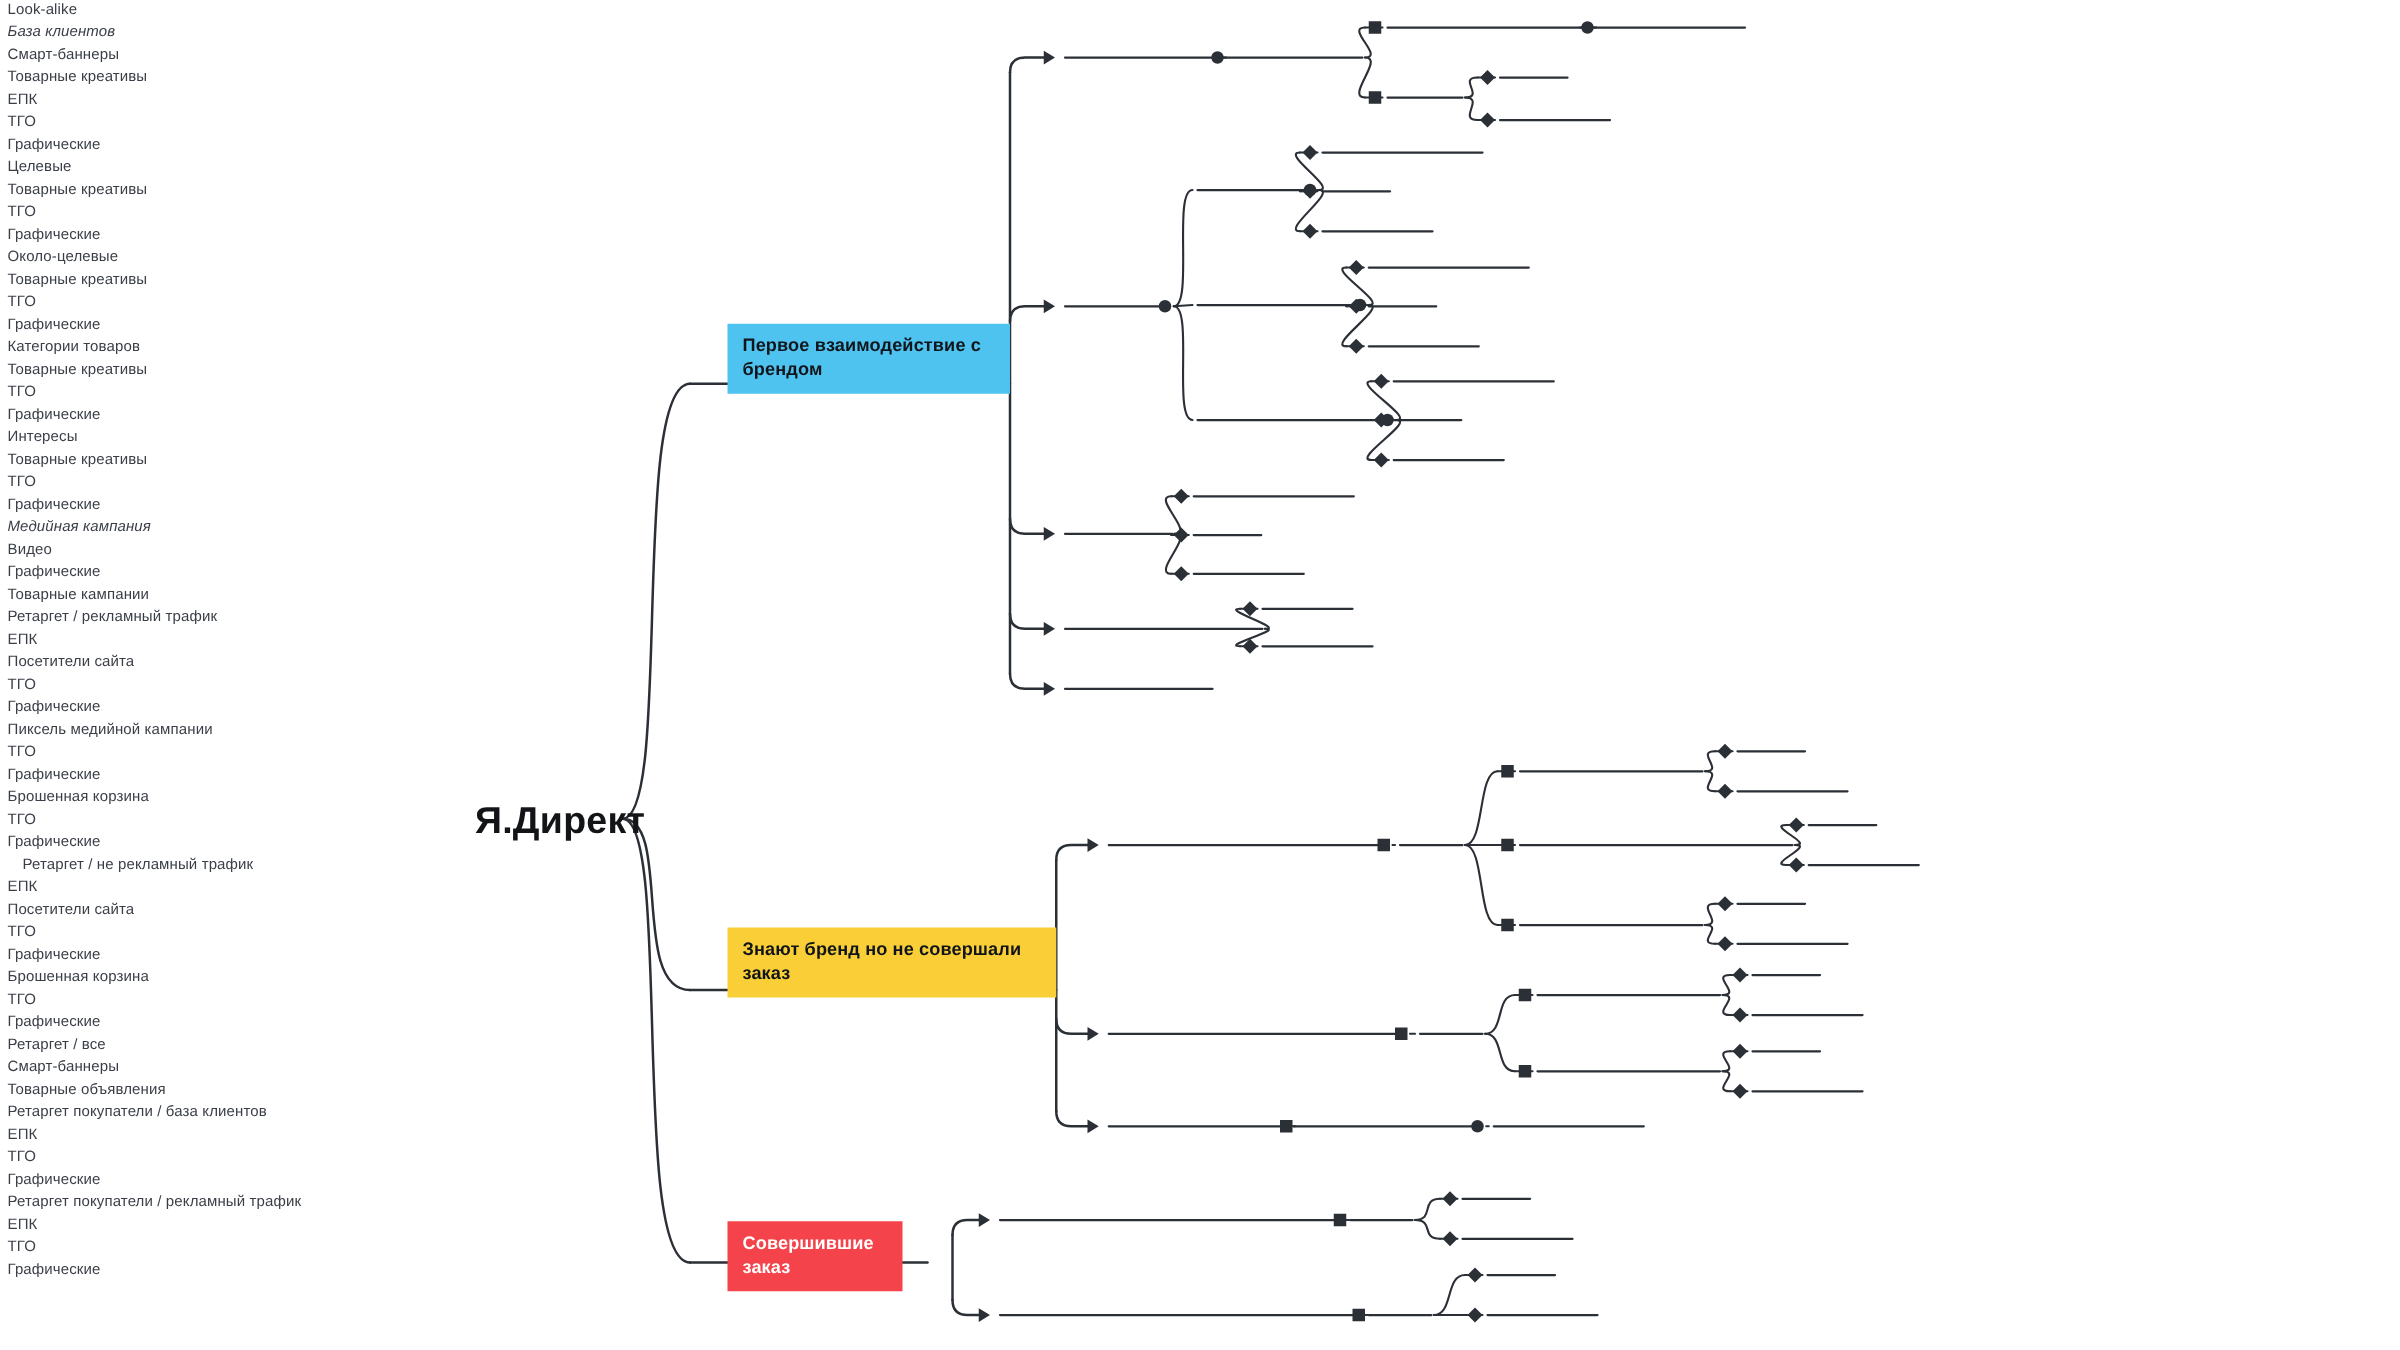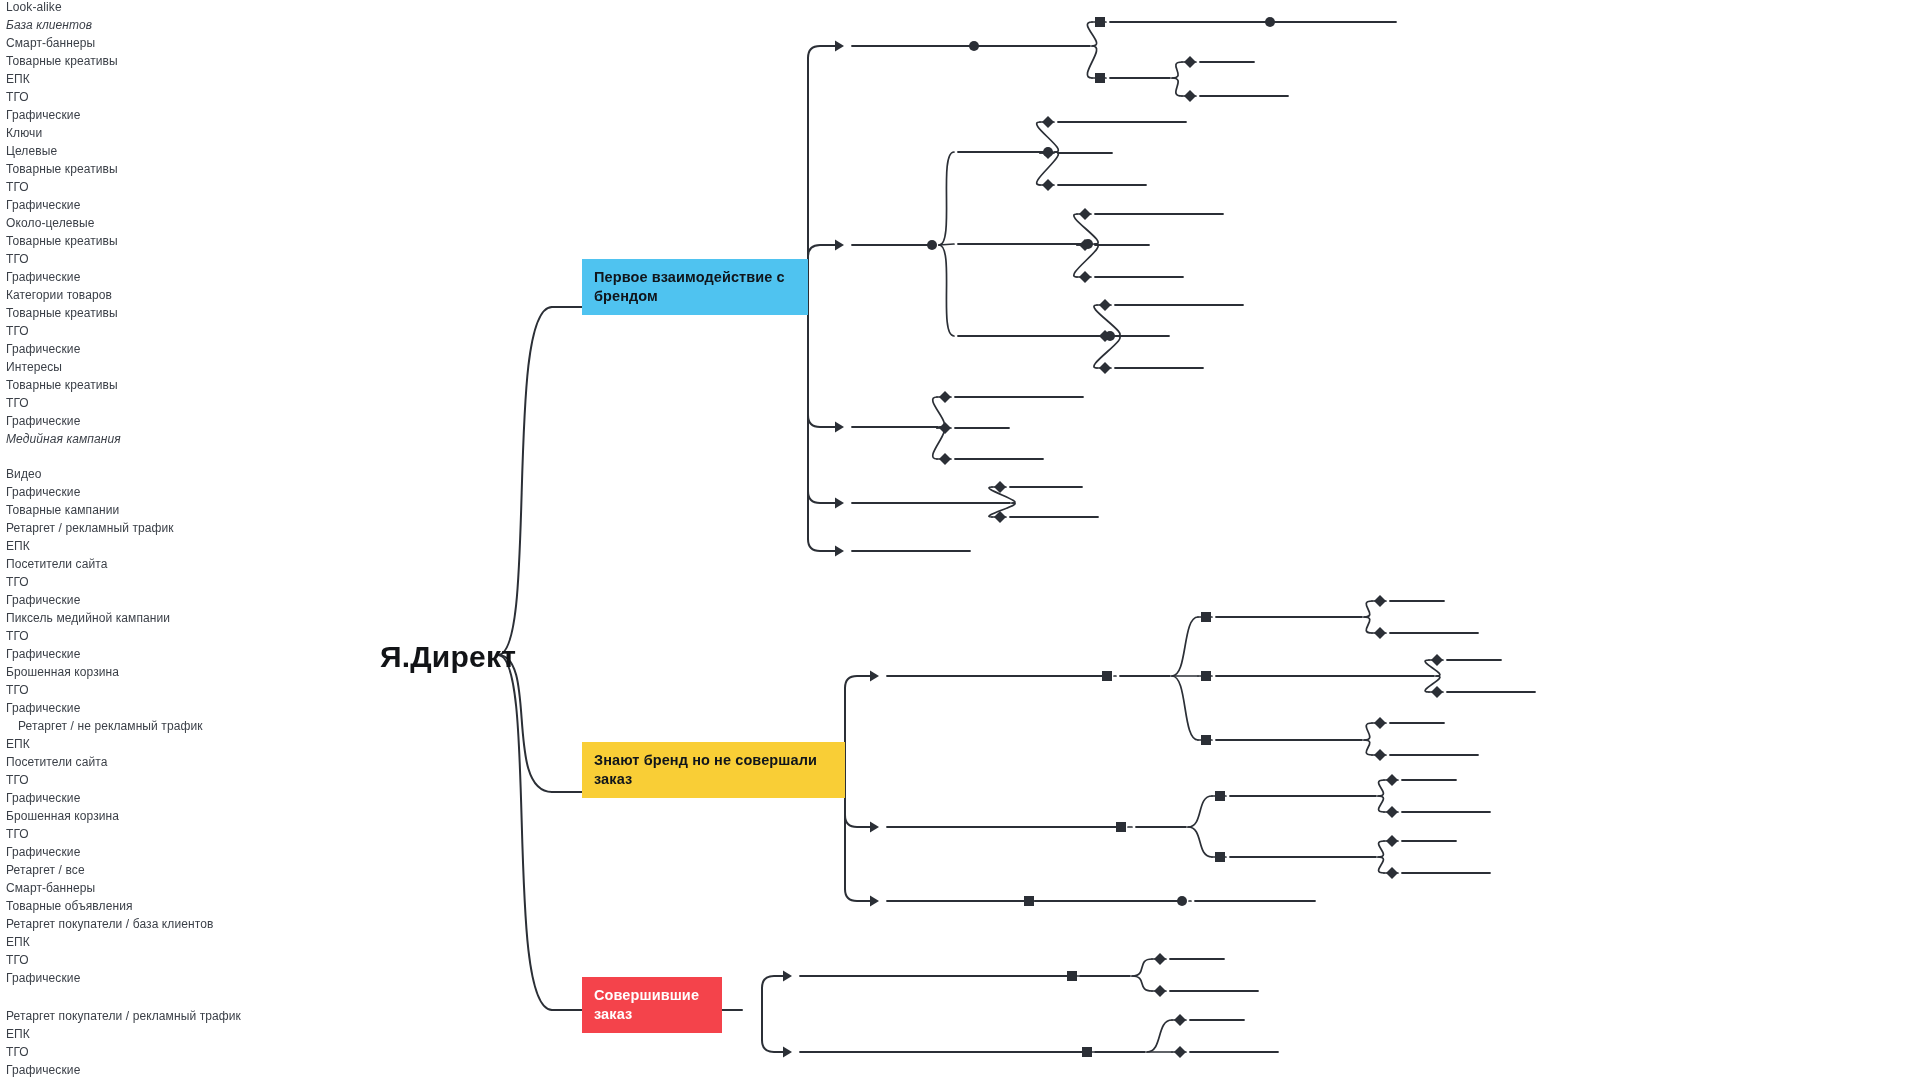--- a/index.html
+++ b/index.html
@@ -251,39 +251,38 @@
       <div class="node catbox blue" style="left: 582px; top: 259px; width: 226px; min-height: 47px;">
         <span>Первое взаимодействие с брендом</span>
       </div>
       <div class="txtnode" style="left: 852px; top: 27px;">Look-alike</div>
       <div class="txtnode" style="left: 978px; top: 27px; font-style: italic;">База клиентов</div>
       <div class="txtnode" style="left: 1110px; top: 3px;">Смарт-баннеры</div>
       <div class="txtnode" style="left: 1268px; top: 3px;">Товарные креативы</div>
       <div class="txtnode" style="left: 1110px; top: 59px;">ЕПК</div>
       <div class="txtnode" style="left: 1200px; top: 43px;">ТГО</div>
       <div class="txtnode" style="left: 1200px; top: 77px;">Графические</div>
-      <div class="txtnode" style="left: 852px; top: 226px;">Ключи</div>
       <div class="txtnode" style="left: 958px; top: 133px;">Целевые</div>
       <div class="txtnode" style="left: 1058px; top: 103px;">Товарные креативы</div>
       <div class="txtnode" style="left: 1058px; top: 134px;">ТГО</div>
       <div class="txtnode" style="left: 1058px; top: 166px;">Графические</div>
       <div class="txtnode" style="left: 958px; top: 225px;">Около-целевые</div>
       <div class="txtnode" style="left: 1095px; top: 195px;">Товарные креативы</div>
       <div class="txtnode" style="left: 1095px; top: 226px;">ТГО</div>
       <div class="txtnode" style="left: 1095px; top: 258px;">Графические</div>
       <div class="txtnode" style="left: 958px; top: 317px;">Категории товаров</div>
       <div class="txtnode" style="left: 1115px; top: 286px;">Товарные креативы</div>
       <div class="txtnode" style="left: 1115px; top: 317px;">ТГО</div>
       <div class="txtnode" style="left: 1115px; top: 349px;">Графические</div>
       <div class="txtnode" style="left: 852px; top: 408px;">Интересы</div>
       <div class="txtnode" style="left: 955px; top: 378px;">Товарные креативы</div>
       <div class="txtnode" style="left: 955px; top: 409px;">ТГО</div>
       <div class="txtnode" style="left: 955px; top: 440px;">Графические</div>
       <div class="txtnode" style="left: 852px; top: 484px; font-style: italic;">Медийная кампания</div>
-      <div class="txtnode" style="left: 1010px; top: 468px; margin-top: 17px;">Видео</div>
+      <div class="txtnode" style="left: 1010px; top: 468px;">Видео</div>
       <div class="txtnode" style="left: 1010px; top: 498px;">Графические</div>
       <div class="txtnode" style="left: 852px; top: 532px;">Товарные кампании</div>
       <div class="node catbox yellow" style="left: 582px; top: 742px; width: 263px; min-height: 49px;">
         <span>Знают бренд но не совершали заказ</span>
       </div>
       <div class="txtnode" style="left: 887px; top: 657px;">Ретаргет / рекламный трафик</div>
       <div class="txtnode" style="left: 1120px; top: 657px;">ЕПК</div>
       <div class="txtnode" style="left: 1216px; top: 598px;">Посетители сайта</div>
       <div class="txtnode" style="left: 1390px; top: 582px;">ТГО</div>
       <div class="txtnode" style="left: 1390px; top: 614px;">Графические</div>
@@ -304,18 +303,18 @@
       <div class="txtnode" style="left: 887px; top: 882px;">Ретаргет / все</div>
       <div class="txtnode" style="left: 1035px; top: 882px;">Смарт-баннеры</div>
       <div class="txtnode" style="left: 1195px; top: 882px;">Товарные объявления</div>
       <div class="node catbox red" style="left: 582px; top: 977px; width: 140px; min-height: 32px;">
         <span>Совершившие заказ</span>
       </div>
       <div class="txtnode" style="left: 800px; top: 957px;">Ретаргет покупатели / база клиентов</div>
       <div class="txtnode" style="left: 1080px; top: 957px;">ЕПК</div>
       <div class="txtnode" style="left: 1170px; top: 940px;">ТГО</div>
       <div class="txtnode" style="left: 1170px; top: 972px;">Графические</div>
-      <div class="txtnode" style="left: 800px; top: 1033px; margin-top: 20px;">Ретаргет покупатели / рекламный трафик</div>
+      <div class="txtnode" style="left: 800px; top: 1033px;">Ретаргет покупатели / рекламный трафик</div>
       <div class="txtnode" style="left: 1095px; top: 1033px;">ЕПК</div>
       <div class="txtnode" style="left: 1190px; top: 1001px;">ТГО</div>
       <div class="txtnode" style="left: 1190px; top: 1033px;">Графические</div>
     </div>
 </div>
 
 </body></html>

